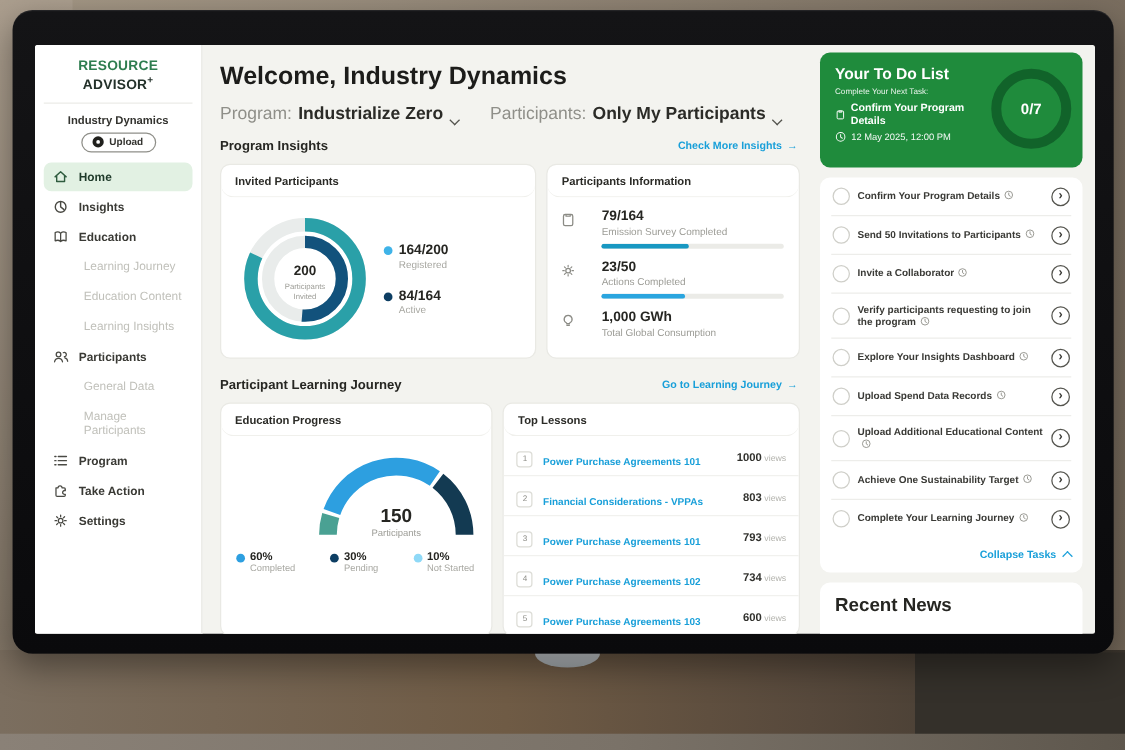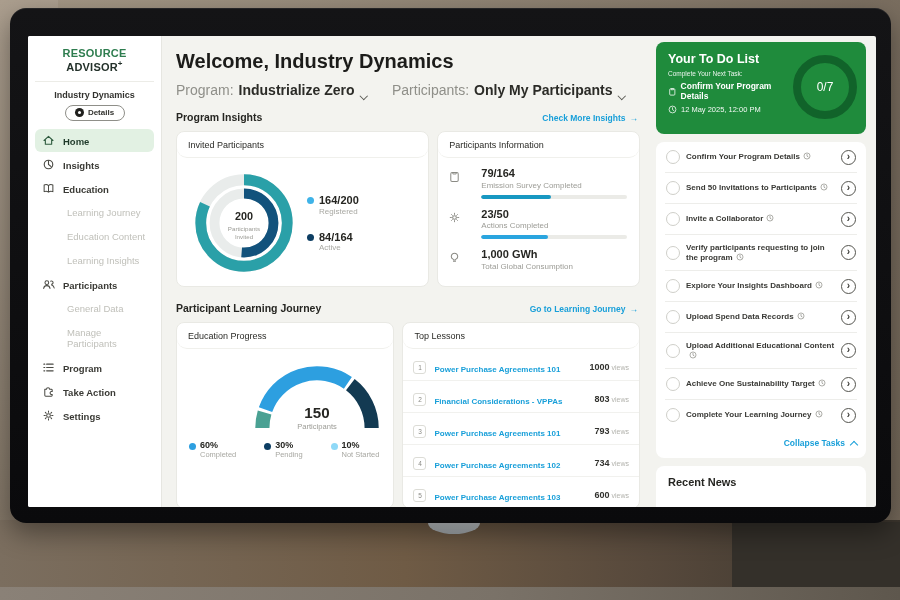--- a/index.html
+++ b/index.html
@@ -46,28 +46,28 @@
   .nav-sub{padding:6px 7px 6px 32px;font-size:9.5px;color:#c0c0ba;font-weight:400;cursor:pointer;}
 
   
   .main{flex:1;min-width:0;padding:12px 10px 0 14px;box-sizing:border-box;}
   .welcome{font-size:20px;font-weight:700;color:#1c1c1a;margin:2px 0 9px;}
   .filters{display:flex;gap:26px;margin-bottom:13px;}
   .filter{display:flex;align-items:flex-end;font-size:14px;color:#8f8f89;cursor:pointer;}
   .fvalue{font-weight:700;color:#2b2b27;margin-left:5px;}
   .chev{width:4.5px;height:4.5px;border-right:1.4px solid #55554f;border-bottom:1.4px solid #55554f;
     transform:rotate(45deg);display:inline-block;margin-left:6px;margin-top:-2px;}
-  .secrow{display:flex;justify-content:space-between;align-items:flex-end;margin:0 2px 8px 0;gap:47px;}
+  .secrow{display:flex;justify-content:space-between;align-items:flex-start;margin:0 2px 8px 0;gap:47px;}
   .sectitle{font-size:10.5px;font-weight:700;color:#262622;}
   .seclink{font-size:8.5px;font-weight:700;color:#189fd9;cursor:pointer;display:flex;align-items:center;gap:4px;}
   .cards{display:grid;gap:8px;margin-bottom:15px;}
   .row1{grid-template-columns:1.25fr 1fr;}
   .row2{grid-template-columns:.92fr 1fr;margin-bottom:0;}
   .card{background:#fff;border:1px solid #e9e9e4;border-radius:8px;overflow:hidden;}
-  .card-h{font-size:9px;font-weight:400;color:#2b2b27;padding:8px 11px 7px;border-bottom:1px solid #f0f0ec;border-radius:10px;}
+  .card-h{font-size:9px;font-weight:700;color:#2b2b27;padding:8px 11px 7px;border-bottom:1px solid #f0f0ec;border-radius:10px;}
 
   
   .donut-body{display:flex;align-items:center;gap:4px;padding:6px 4px 4px 8px;}
   .trk{fill:none;stroke:#e9eceb;}
   .arc{fill:none;}
   .dc-val{font-size:11px;font-weight:700;fill:#262622;text-anchor:middle;}
   .dc-lab{font-size:6.3px;fill:#9c9c96;text-anchor:middle;}
   .dlegend{display:flex;flex-direction:column;gap:15px;}
   .dleg-item{display:flex;gap:5px;}
   .dot{width:7px;height:7px;border-radius:50%;flex:none;margin-top:3px;background:#999;}
@@ -106,35 +106,35 @@
   
   .right{width:226px;flex:none;box-sizing:border-box;padding:6px 10px 0 6px;}
   .todo-head{position:relative;background:#1f8b3c;border-radius:8px;color:#fff;
     padding:10px 70px 11px 12px;min-height:71px;}
   .th-title{font-size:12.5px;font-weight:700;margin-bottom:4px;}
   .th-sub{font-size:6.5px;opacity:.9;margin-bottom:4px;}
   .th-task{font-size:8.5px;font-weight:700;display:flex;gap:4px;align-items:center;margin-bottom:4px;}
   .th-time{font-size:7.5px;display:flex;gap:4px;align-items:center;opacity:.95;}
   .ring{position:absolute;right:9px;top:13px;width:48px;height:48px;border-radius:50%;
     border:8px solid #11632a;display:flex;align-items:center;justify-content:center;
-    font-size:12px;font-weight:400;color:#fff;}
+    font-size:12px;font-weight:700;color:#fff;}
   .todo-card{background:#fff;border-radius:8px;margin-top:8px;padding:0 9px 1px;}
   .todo-row{display:flex;align-items:center;gap:6px;padding:7.5px 1px;border-bottom:1px solid #ededea;}
   .todo-check{width:12px;height:12px;border:1.4px solid #cfcfc9;border-radius:50%;flex:none;cursor:pointer;}
   .todo-label{flex:1;min-width:0;font-size:8px;font-weight:600;color:#3a3a36;line-height:1.25;}
   .todo-label svg{margin-left:3px;vertical-align:-1px;}
   .todo-go{width:15px;height:15px;border:1.3px solid #55554f;border-radius:50%;flex:none;cursor:pointer;
     display:flex;align-items:center;justify-content:center;font-size:10px;font-weight:700;color:#3a3a36;
     line-height:1;padding-bottom:1px;box-sizing:border-box;}
   .collapse{display:flex;align-items:center;justify-content:flex-end;gap:6px;padding:8px 0 9px;
     color:#189fd9;font-size:8.5px;font-weight:700;cursor:pointer;}
   .chev-up{width:5px;height:5px;border-right:1.6px solid #189fd9;border-top:1.6px solid #189fd9;
     transform:rotate(-45deg);display:inline-block;margin-top:3px;}
   .news-card{background:#fff;border-radius:8px 8px 0 0;margin-top:8px;padding:10px 12px 40px;}
-  .news-title{font-size:11px;font-weight:700;color:#262622;}
+  .news-title{font-size:15px;font-weight:700;color:#262622;}
 </style>
 </head>
 <body>
 
 <div class="stage">
   <div class="bg-left"></div>
   <div class="bg-bottom"></div>
   <div class="bg-corner"></div>
   <div class="bg-floor"></div>
   <div class="stand-neck"></div>
@@ -143,21 +143,21 @@
     <div class="screen">
 
       <aside class="sidebar">
         <div class="logo">
           <span class="logo-a">RESOURCE</span>
           <span class="logo-b"><span>ADVISOR</span><sup>+</sup></span>
         </div>
         <div class="org">Industry Dynamics</div>
         <div class="pill">
           <span class="pill-dot"></span>
-          <span class="pill-label">Details</span>
+          <span class="pill-label">Upload</span>
         </div>
         <nav class="nav">
           <div class="nav-item active">
             <svg viewBox="0 0 14 14" width="13" height="13">
                 <path d="M2.2 7 7 2.6 11.8 7M3.6 6v5h6.8V6" fill="none" stroke="currentColor" stroke-width="1.2" stroke-linecap="round" stroke-linejoin="round"></path>
               </svg>
             <span>Home</span>
           </div>
           <div class="nav-item">
             <svg viewBox="0 0 14 14" width="13" height="13">

